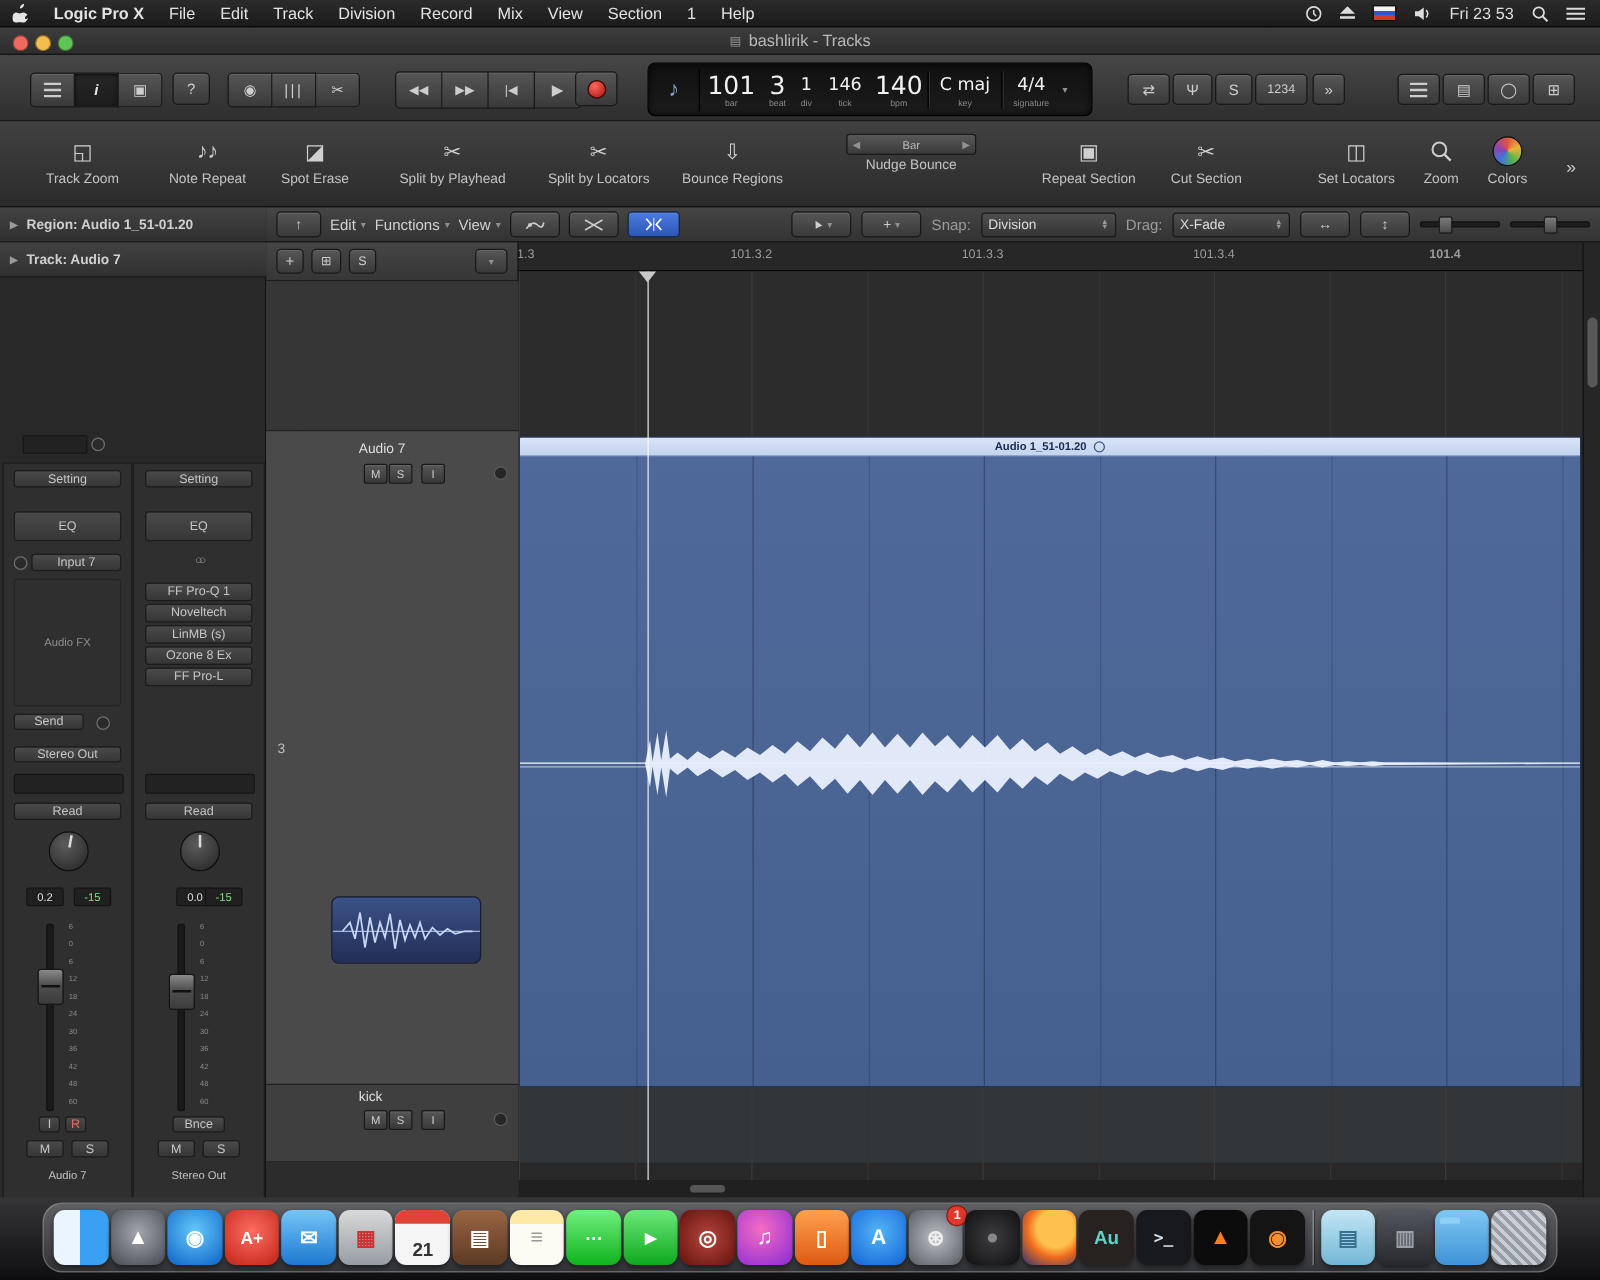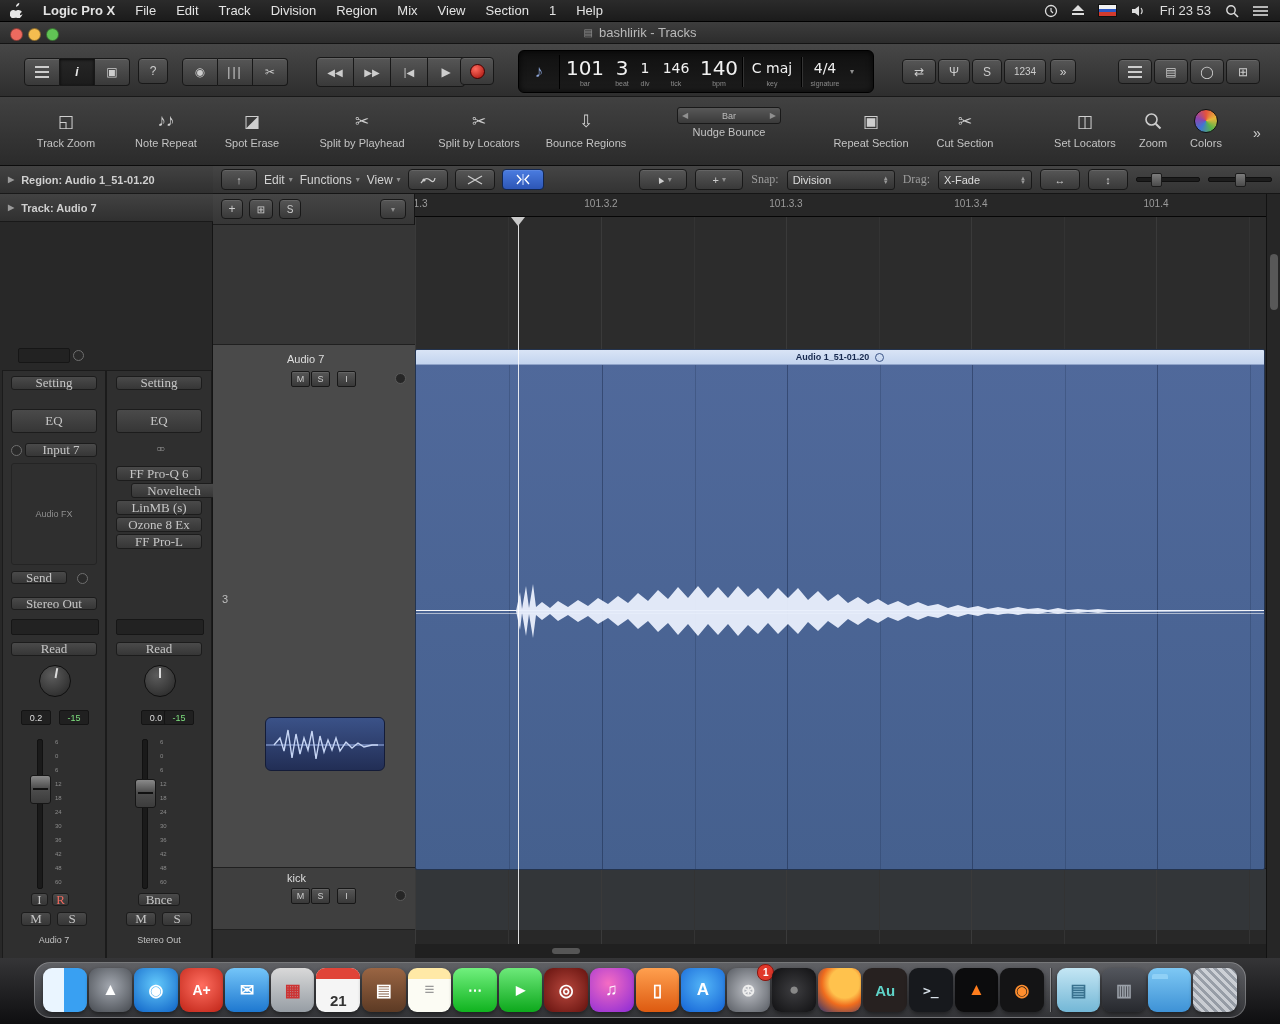--- a/index.html
+++ b/index.html
@@ -59,31 +59,31 @@
            border-bottom:1px solid #151515;display:flex;align-items:center;gap:7px;padding:0 8px;color:#ccc;font-size:12px;}
   .ebtn{height:19px;padding:0 6px;font-size:11px;}
   .emenu{display:flex;align-items:center;gap:4px;color:#d2d2d2;}
   .caret{font-size:8px;color:#909090;}
   .valbox{height:18px;background:linear-gradient(#4e4e4e,#343434);border:1px solid #191919;border-radius:3px;
           display:flex;align-items:center;gap:5px;padding:0 5px;font-size:11px;color:#ddd;}
   .spin{display:flex;flex-direction:column;font-size:6px;line-height:4px;color:#999;}
   .zslider{width:62px;height:3px;background:#1d1d1d;border:1px solid #101010;border-radius:2px;position:relative;}
   .zhandle{position:absolute;top:-5px;width:9px;height:12px;background:linear-gradient(#7c7c7c,#4b4b4b);
            border:1px solid #1c1c1c;border-radius:2px;}
-  .lbl{color:#9c9c9c;font-family:Liberation Serif, serif;}
+  .lbl{color:#9c9c9c;}
   
   #inspector{left:0;top:166px;width:213px;height:792px;background:#282828;border-right:1px solid #141414;}
   .insp-head{position:absolute;left:0;width:213px;height:28px;background:linear-gradient(#424242,#303030);
              border-bottom:1px solid #191919;display:flex;align-items:center;gap:7px;padding:0 8px;
              color:#cfcfcf;font-size:11px;font-weight:bold;box-sizing:border-box;}
   .disc{font-size:8px;color:#9a9a9a;}
   .strip{position:absolute;top:204px;height:588px;background:#2f2f2f;border:1px solid #1b1b1b;}
-  .sbtn{position:absolute;font-size:13px;color:#c6c6c6;background:linear-gradient(#4a4a4a,#363636);
+  .sbtn{position:absolute;font-size:10px;color:#c6c6c6;background:linear-gradient(#4a4a4a,#363636);
         border:1px solid #1c1c1c;border-radius:3px;display:flex;align-items:center;justify-content:center;
-        box-sizing:border-box;font-family:Liberation Serif, serif;}
+        box-sizing:border-box;}
   .slot{position:absolute;background:#222;border:1px solid #161616;border-radius:2px;}
   .scirc{position:absolute;width:9px;height:9px;border:1px solid #6f6f6f;border-radius:50%;background:#2a2a2a;}
   .knob{position:absolute;width:30px;height:30px;border-radius:50%;border:1px solid #101010;
         background:radial-gradient(circle at 40% 32%,#5c5c5c,#232323);}
   .knob i{position:absolute;left:14px;top:2px;width:2px;height:10px;background:#dcdcdc;}
   .valtxt{position:absolute;height:13px;background:#202020;border:1px solid #141414;border-radius:2px;
           color:#ddd;font-size:9px;display:flex;align-items:center;justify-content:center;}
   .green{color:#7ee07e;}
   .fslot{position:absolute;width:4px;background:#1a1a1a;border:1px solid #111;border-radius:2px;}
   .fhandle{position:absolute;width:19px;height:27px;background:linear-gradient(#8a8a8a,#4e4e4e 45%,#3c3c3c);
@@ -176,21 +176,21 @@
     <div class="mb-item">
       <svg width="13" height="15" viewBox="0 0 13 15">
           <path d="M9.3 0c.1 1-.3 1.9-.9 2.6-.6.7-1.5 1.2-2.4 1.1-.1-.9.4-1.9 1-2.5C7.6.5 8.5.1 9.3 0zM12.6 11.1c-.3.8-.5 1.2-1 1.9-.7 1.1-1.7 2.4-2.9 2.4-1.1 0-1.4-.7-2.9-.7-1.5 0-1.8.7-2.9.7C1.7 15.4.8 14.2.1 13.1-1 9.9.9 7 3 7c1.1 0 1.9.7 2.8.7.9 0 1.5-.7 2.8-.7 1.2 0 2.5.7 3.3 1.9-2.9 1.6-2.4 5.1.7 2.2z" fill="#e5e5e5"></path>
         </svg>
     </div>
     <div class="mb-item mb-app">Logic Pro X</div>
     <div class="mb-item">File</div>
     <div class="mb-item">Edit</div>
     <div class="mb-item">Track</div>
     <div class="mb-item">Division</div>
-    <div class="mb-item">Region</div>
+    <div class="mb-item">Record</div>
     <div class="mb-item">Mix</div>
     <div class="mb-item">View</div>
     <div class="mb-item">Section</div>
     <div class="mb-item">1</div>
     <div class="mb-item">Help</div>
     <div class="mb-right">
       <span>
         <svg width="14" height="14" viewBox="0 0 14 14">
             <circle cx="7" cy="7" r="5.5" fill="none" stroke="#ddd" stroke-width="1.3"></circle>
             <path d="M7 4v3l2 2" stroke="#ddd" stroke-width="1.2" fill="none"></path>
@@ -439,22 +439,22 @@
       <div class="sbtn" style="left:49px;top:522px;width:17px;height:13px;color:#f06a5f;">R</div>
       <div class="sbtn" style="left:18px;top:541px;width:30px;height:14px;">M</div>
       <div class="sbtn" style="left:54px;top:541px;width:30px;height:14px;">S</div>
       <div class="stripname" style="top:564px;">Audio 7</div>
     </div>
 
     <div class="strip" style="left:106px;width:104px;">
       <div class="sbtn" style="left:9px;top:5px;width:86px;height:14px;">Setting</div>
       <div class="sbtn" style="left:9px;top:38px;width:86px;height:24px;">EQ</div>
       <div class="abs" style="left:0;top:72px;width:104px;text-align:center;color:#9a9a9a;font-size:10px;letter-spacing:-3px;">○○</div>
-      <div class="sbtn" style="left:9px;top:95px;width:86px;height:15px;">FF Pro-Q 6</div>
-      <div class="sbtn" style="left:24px;top:112px;width:86px;height:15px;">Noveltech</div>
+      <div class="sbtn" style="left:9px;top:95px;width:86px;height:15px;">FF Pro-Q 1</div>
+      <div class="sbtn" style="left:9px;top:112px;width:86px;height:15px;">Noveltech</div>
       <div class="sbtn" style="left:9px;top:129px;width:86px;height:15px;">LinMB (s)</div>
       <div class="sbtn" style="left:9px;top:146px;width:86px;height:15px;">Ozone 8 Ex</div>
       <div class="sbtn" style="left:9px;top:163px;width:86px;height:15px;">FF Pro-L</div>
       <div class="slot" style="left:9px;top:248px;width:86px;height:14px;"></div>
       <div class="sbtn" style="left:9px;top:271px;width:86px;height:14px;">Read</div>
       <div class="knob" style="left:37px;top:294px;">
           <i style="transform-origin:50% 13px;transform:rotate(0deg);"></i>
         </div>
       <div class="valtxt" style="left:34px;top:339px;width:28px;">0.0</div>
       <div class="valtxt green" style="left:57px;top:339px;width:28px;">-15</div>
@@ -585,21 +585,21 @@
       <div class="dimcirc" style="left:182px;top:22px;"></div>
     </div>
     <div class="trow" style="top:705px;height:28px;background:#2c2c2c;border-bottom:none;"></div>
   </div>
 
   <div id="ruler" class="abs">
     <span class="rlab" style="left:0;">101.3</span>
     <span class="rlab" style="left:186px;">101.3.2</span>
     <span class="rlab" style="left:371px;">101.3.3</span>
     <span class="rlab" style="left:556px;">101.3.4</span>
-    <span class="rlab" style="left:741px;">101.4</span>
+    <span class="rlab" style="left:741px;font-weight:bold;">101.4</span>
   </div>
 
   <div id="timeline" class="abs">
     <div class="lane-kick"></div>
     <div class="lane-bottom"></div>
 
     <div>
       <div class="gline" style="left:0;"></div>
       <div class="gline minor" style="left:93px;"></div>
       <div class="gline" style="left:186px;"></div>

